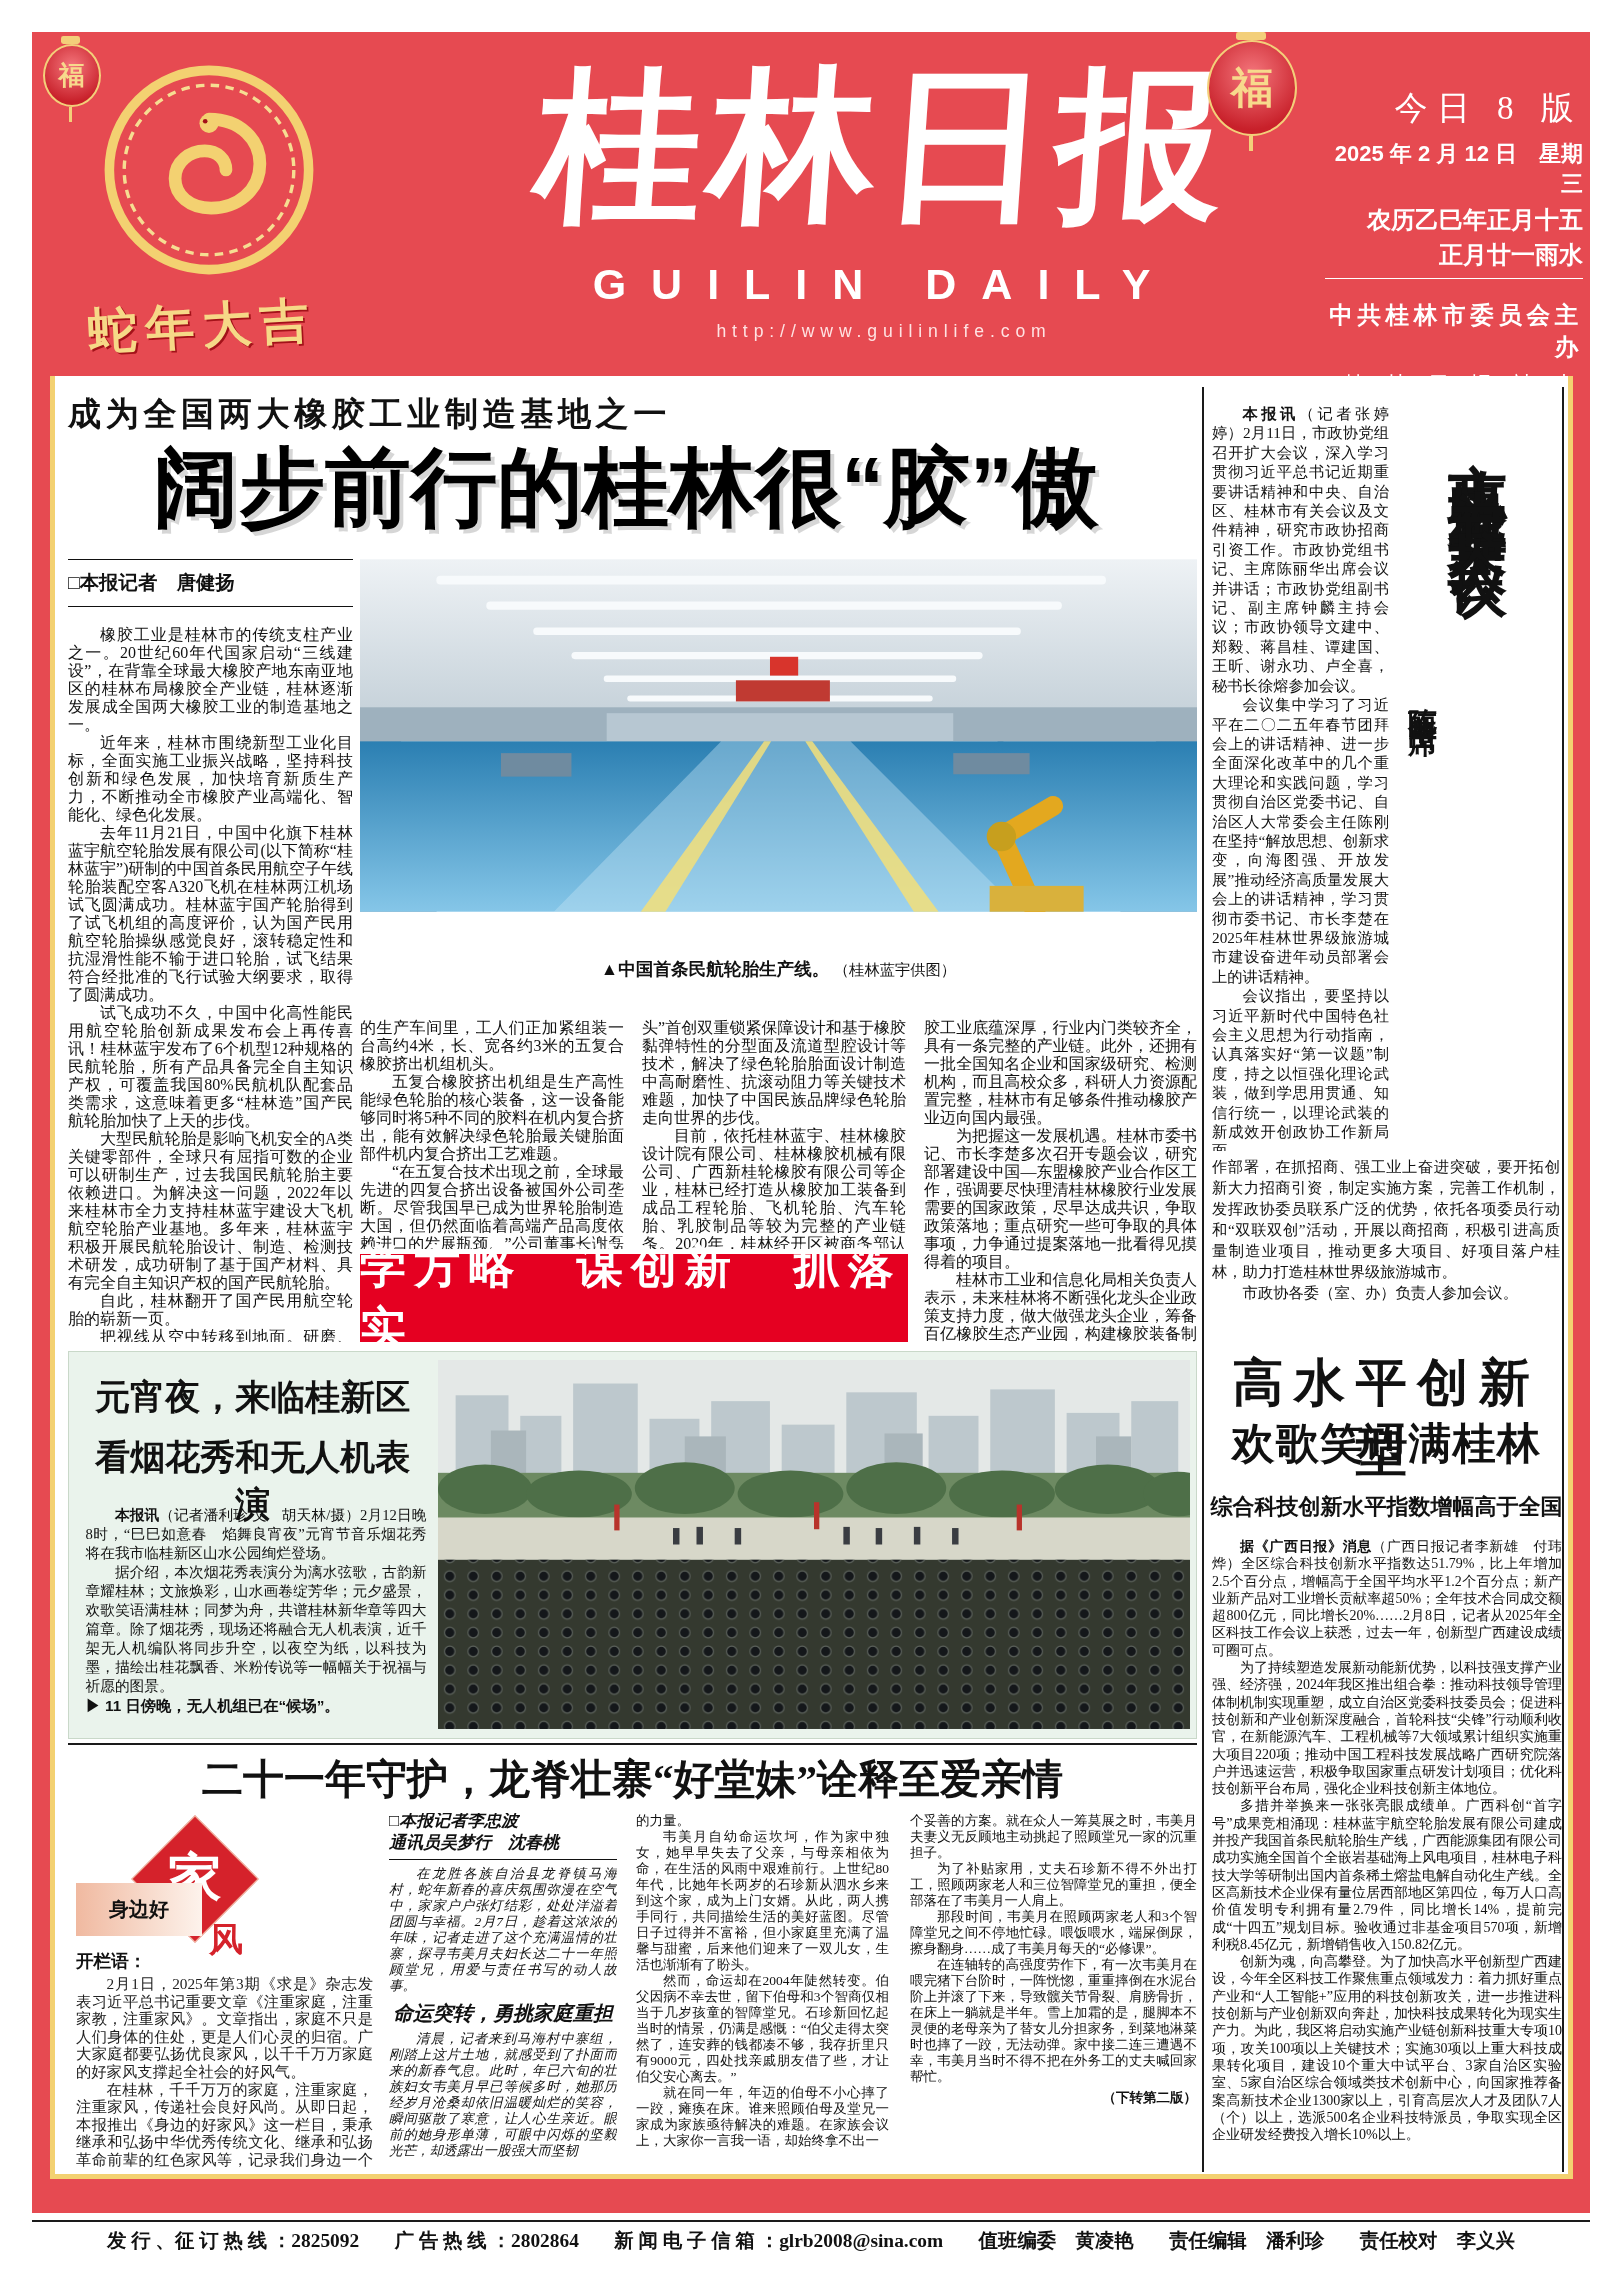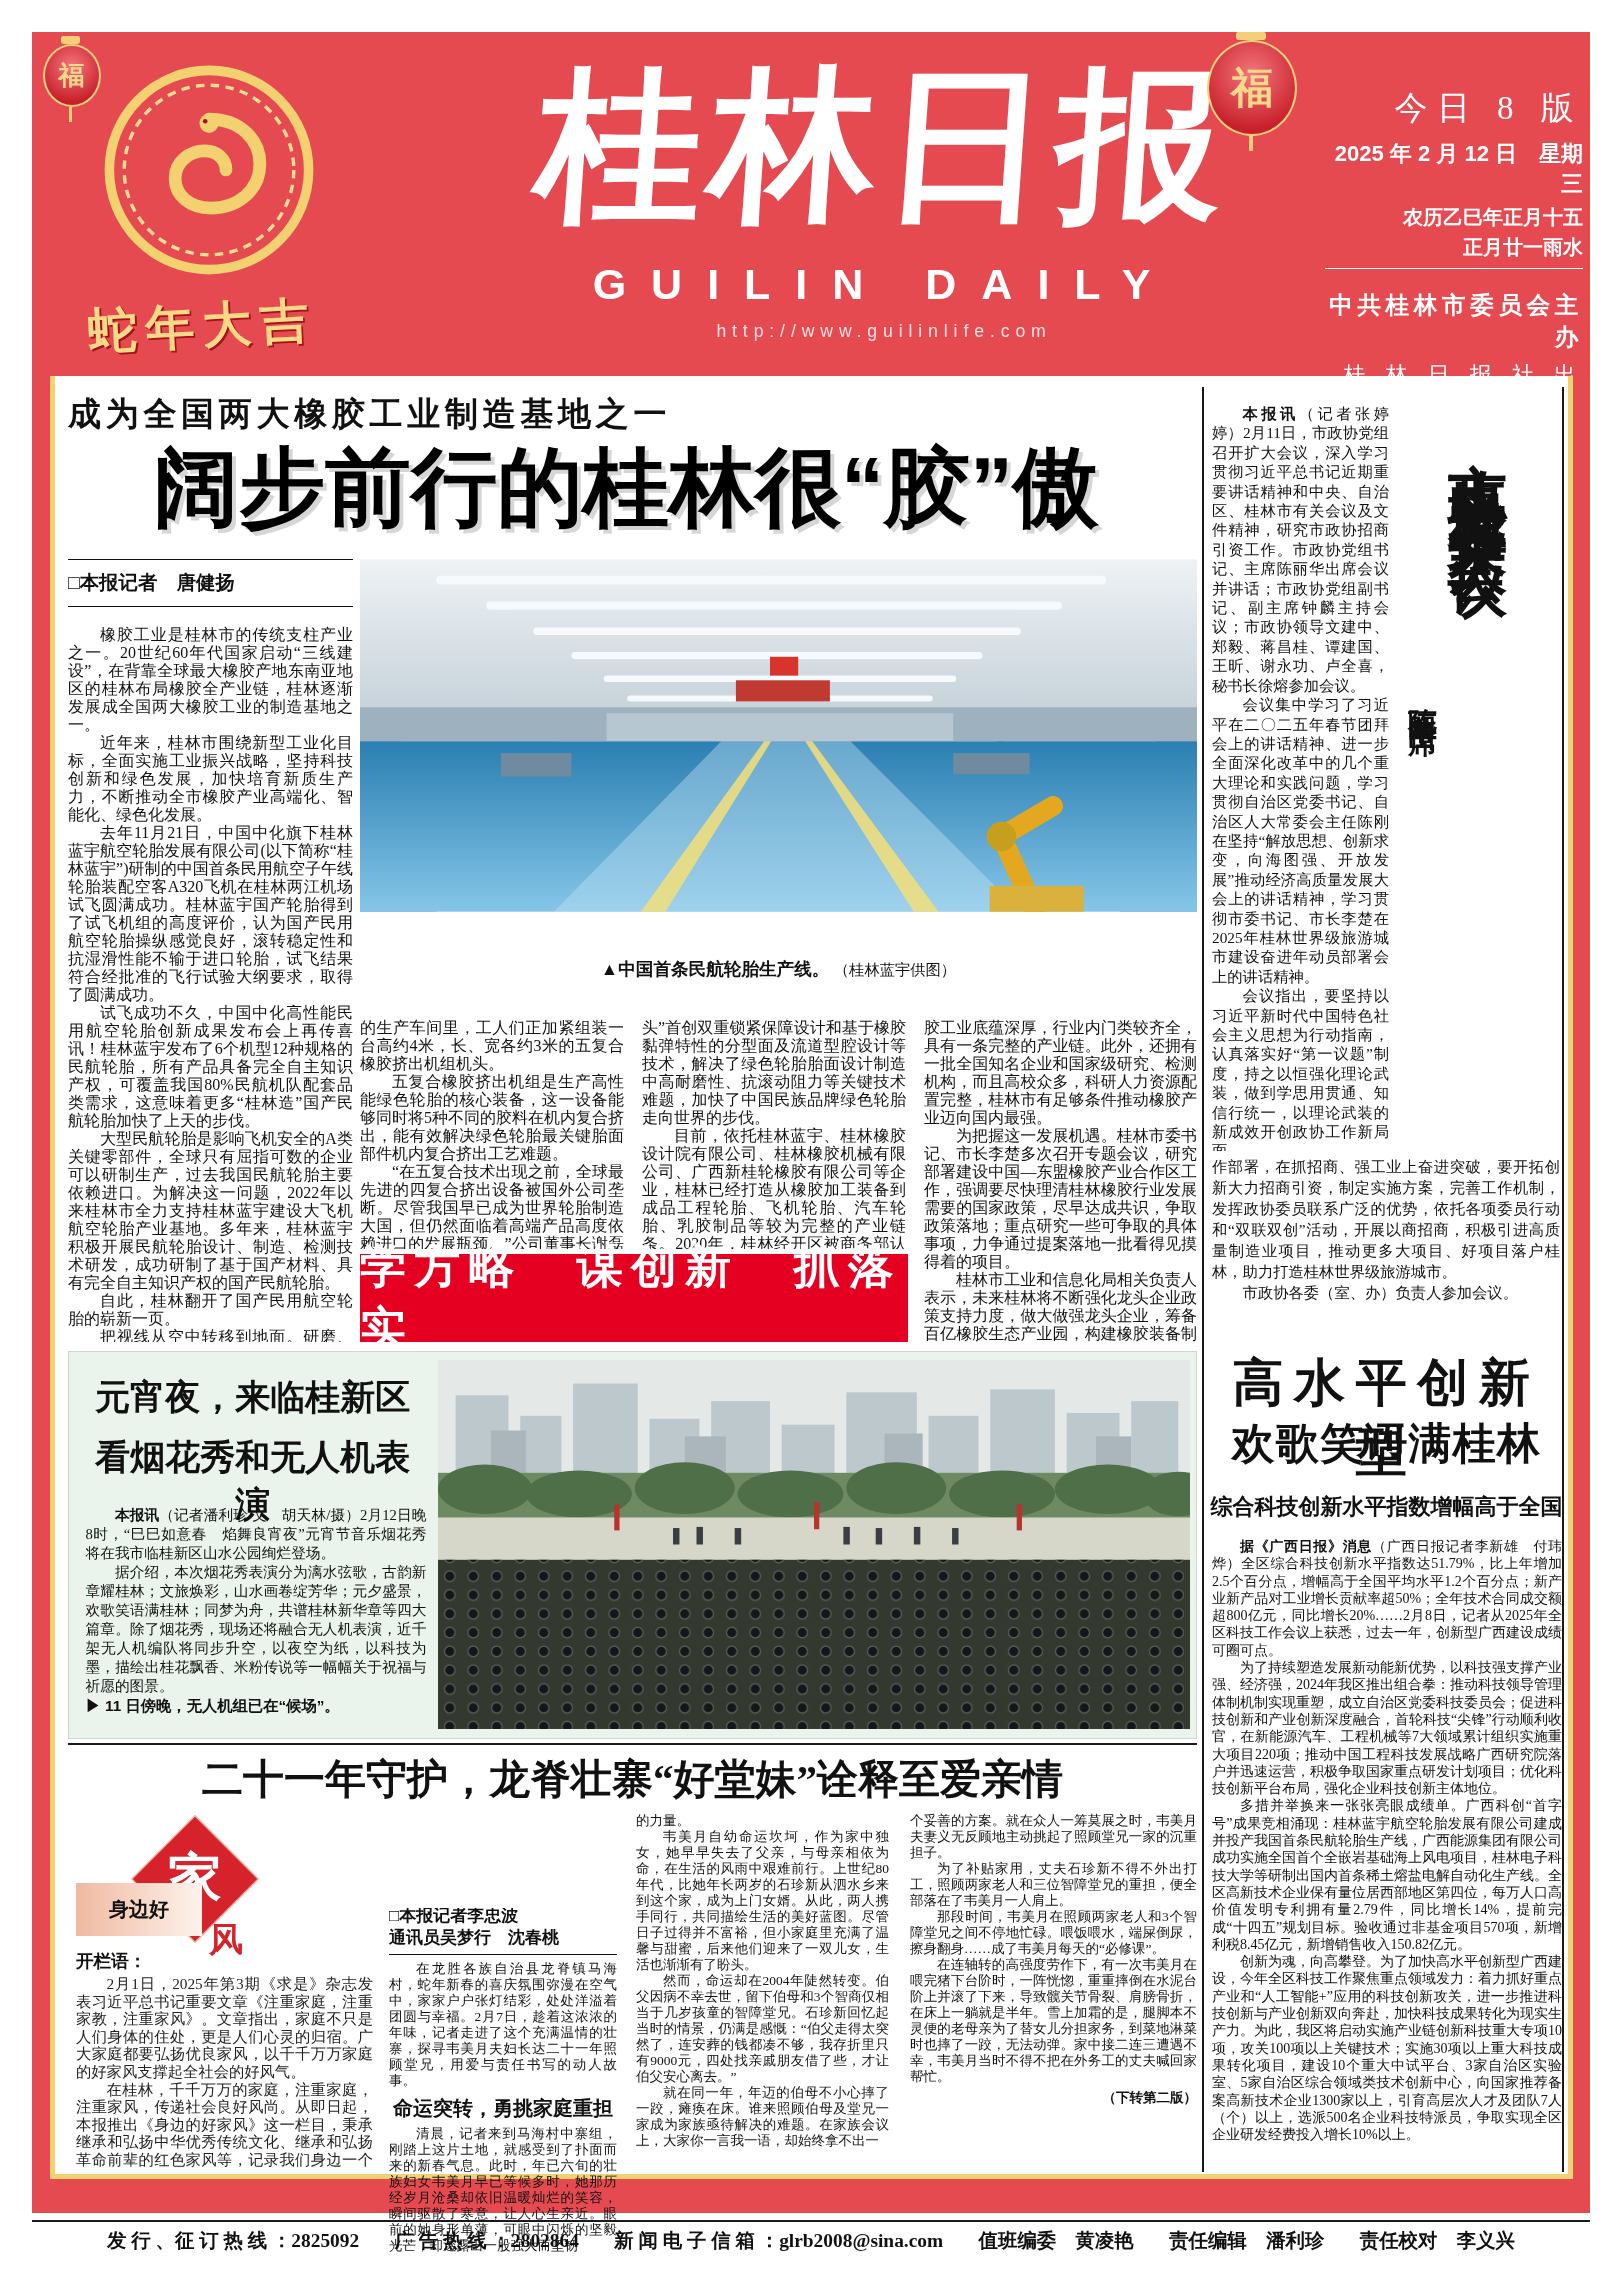--- a/index.html
+++ b/index.html
@@ -21,21 +21,21 @@
   .lantern{position:absolute;}
   .lantern .cap{width:34%;height:8.2px;background:#f3cf7a;margin:0 auto;border-radius:2.4px;}
   .lantern .body{border-radius:50%;background:radial-gradient(circle at 50% 35%,#f4767c,#c8202a 75%);
      border:2.4px solid #f3cf7a;display:flex;align-items:center;justify-content:center;
      color:#f7d98c;font-weight:bold;}
   .lantern .tassel{width:3.5px;height:15.3px;background:#f3cf7a;margin:0 auto;}
   .hinfo{position:absolute;left:1281px;top:54px;width:270px;color:#fff;text-align:right;
      font-family:"Liberation Serif",serif;}
   .edition{font-size:33px;letter-spacing:9.4px;margin-bottom:8.2px;}
   .hdate{font-family:"Liberation Sans",sans-serif;font-weight:bold;font-size:22px;margin-bottom:4.7px;}
-  .hlunar{font-family:Liberation Sans, sans-serif;font-weight:bold;font-size:20px;margin-bottom:3.5px;}
+  .hlunar{font-family:Liberation Sans, sans-serif;font-weight:bold;font-size:24px;margin-bottom:3.5px;}
   .hdivider{border:0;border-top:1.8px solid #fff;margin:7px 0 8.2px 11.8px;}
   .horg{font-family:"Liberation Sans",sans-serif;font-weight:bold;font-size:23.5px;letter-spacing:4.7px;margin-bottom:7px;margin-top:20px;}
   .hpub{font-family:"Liberation Sans",sans-serif;font-size:22px;letter-spacing:7px;margin-bottom:4.7px;}
   .hissue{font-family:"Liberation Sans",sans-serif;font-size:20px;margin-bottom:3.5px;}
   .hissn{font-family:"Liberation Sans",sans-serif;font-size:18px;margin-bottom:9.4px;}
   .badge{font-family:"Liberation Sans",sans-serif;font-size:19px;line-height:23.5px;}
   
   .fr{position:absolute;background:#e64a51;}
   .fg{position:absolute;background:#f3d171;}
   .vrule{position:absolute;width:1.8px;background:#1a1a1a;}
@@ -341,21 +341,21 @@
   <div class="logo-ribbon">身边好</div>
   <div class="logo-feng">风</div>
 
   <div class="abs" style="left:76px;top:1949px;font-weight:bold;font-size:17.6px;">开栏语：</div>
   <div class="jcol intro" style="left:76px;top:1975px;width:297px;height:194px;">
     <p class="p ind">2月1日，2025年第3期《求是》杂志发表习近平总书记重要文章《注重家庭，注重家教，注重家风》。文章指出，家庭不只是人们身体的住处，更是人们心灵的归宿。广大家庭都要弘扬优良家风，以千千万万家庭的好家风支撑起全社会的好风气。</p>
     <p class="p ind">在桂林，千千万万的家庭，注重家庭，注重家风，传递社会良好风尚。从即日起，本报推出《身边的好家风》这一栏目，秉承继承和弘扬中华优秀传统文化、继承和弘扬革命前辈的红色家风等，记录我们身边一个个鲜活的家庭，讲述一段段精彩的家风故事，体现一代代传承不息的精神坚守。</p>
 
   </div>
 
-  <div class="jcol colfam" style="left:389px;top:1908px;width:228px;height:357px;">
+  <div class="jcol colfam" style="left:389px;top:1813px;width:228px;height:357px;font-style:italic;">
     <p class="fam-byline">□本报记者李忠波</p>
     <p class="fam-byline" style="border-bottom:1.8px solid #111;padding-bottom:8.2px;">通讯员吴梦行　沈春桃</p>
     <p class="p ind">在龙胜各族自治县龙脊镇马海村，蛇年新春的喜庆氛围弥漫在空气中，家家户户张灯结彩，处处洋溢着团圆与幸福。2月7日，趁着这浓浓的年味，记者走进了这个充满温情的壮寨，探寻韦美月夫妇长达二十一年照顾堂兄，用爱与责任书写的动人故事。</p>
     <p class="fam-sub">命运突转，勇挑家庭重担</p>
     <p class="p ind">清晨，记者来到马海村中寨组，刚踏上这片土地，就感受到了扑面而来的新春气息。此时，年已六旬的壮族妇女韦美月早已等候多时，她那历经岁月沧桑却依旧温暖灿烂的笑容，瞬间驱散了寒意，让人心生亲近。眼前的她身形单薄，可眼中闪烁的坚毅光芒，却透露出一股强大而坚韧</p>
   </div>
   <div class="jcol colfam" style="left:636px;top:1813px;width:253px;height:357px;">
     <p class="p">的力量。</p>
     <p class="p ind">韦美月自幼命运坎坷，作为家中独女，她早早失去了父亲，与母亲相依为命，在生活的风雨中艰难前行。上世纪80年代，比她年长两岁的石珍新从泗水乡来到这个家，成为上门女婿。从此，两人携手同行，共同描绘生活的美好蓝图。尽管日子过得并不富裕，但小家庭里充满了温馨与甜蜜，后来他们迎来了一双儿女，生活也渐渐有了盼头。</p>
     <p class="p ind">然而，命运却在2004年陡然转变。伯父因病不幸去世，留下伯母和3个智商仅相当于几岁孩童的智障堂兄。石珍新回忆起当时的情景，仍满是感慨：“伯父走得太突然了，连安葬的钱都凑不够，我存折里只有9000元，四处找亲戚朋友借了些，才让伯父安心离去。”</p>

